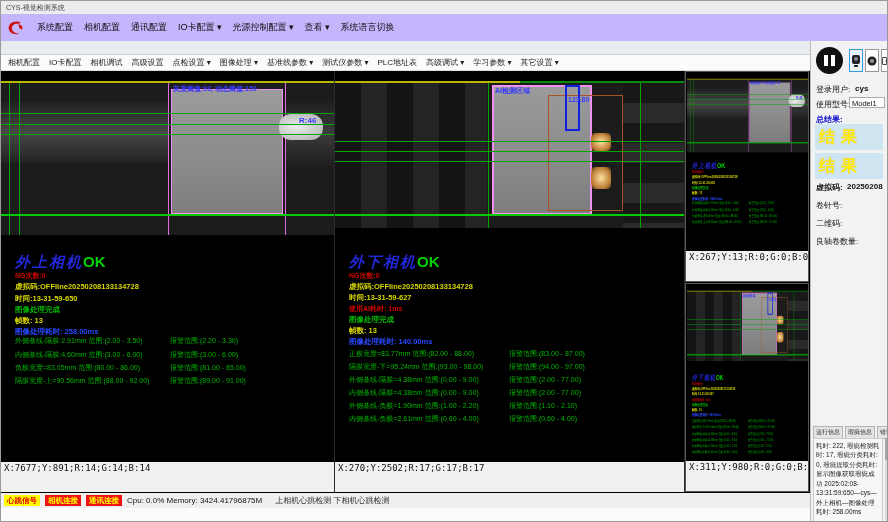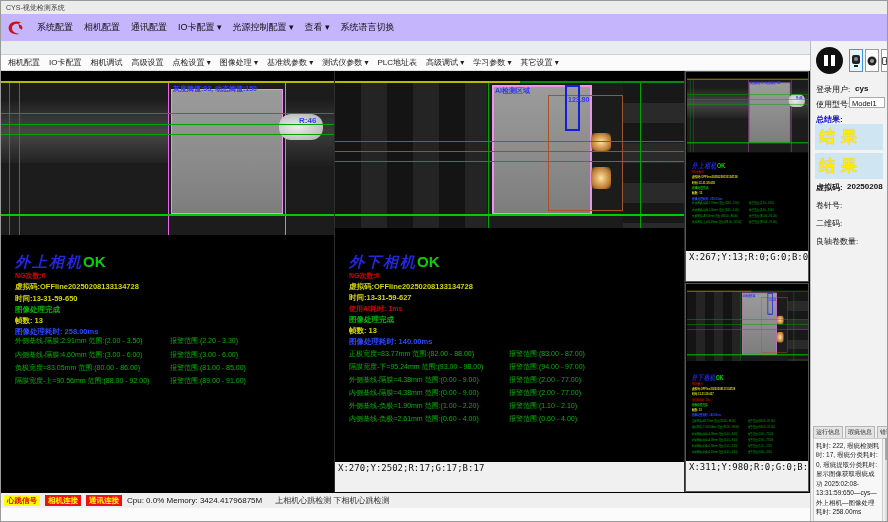--- a/index.html
+++ b/index.html
@@ -151,20 +151,21 @@
       <div class="ov t-yellow" style="top:211px;">虚拟码:OFFline20250208133134728</div>
       <div class="ov t-yellow" style="top:223px;">时间:13-31-59-650</div>
       <div class="ov t-green" style="top:234px;">图像处理完成</div>
       <div class="ov t-yellow" style="top:245px;">帧数: 13</div>
       <div class="ov t-blue" style="top:256px;">图像处理耗时: 258.00ms</div>
       <div class="mrow" style="top:265px;"><span>外侧基线-隔膜:2.91mm 范围:(2.00 - 3.50)</span><span class="atxt">报警范围:(2.20 - 3.30)</span></div>
       <div class="mrow" style="top:279px;"><span>内侧基线-隔膜:4.60mm 范围:(3.00 - 6.00)</span><span class="atxt">报警范围:(3.00 - 6.00)</span></div>
       <div class="mrow" style="top:292px;"><span>负极宽度=83.05mm 范围:(80.00 - 86.00)</span><span class="atxt">报警范围:(81.00 - 85.00)</span></div>
       <div class="mrow" style="top:305px;"><span>隔膜宽度-上=90.56mm 范围:(88.00 - 92.00)</span><span class="atxt">报警范围:(89.00 - 91.00)</span></div>
     </div>
+    <div class="pstatus">X:7677;Y:891;R:14;G:14;B:14</div>
   </div>
 
   <div class="panel panel-mid">
     <div class="panel-content mid" id="mid-content">
       <div class="yline" style="width:185px;"></div>
       <div class="gline-top" style="left:185px;width:164px;"></div>
       <div class="imgbg mid">
         <div class="vb1"></div>
         <div class="vb2"></div>
         <div class="greenv" style="left:153px;"></div>

